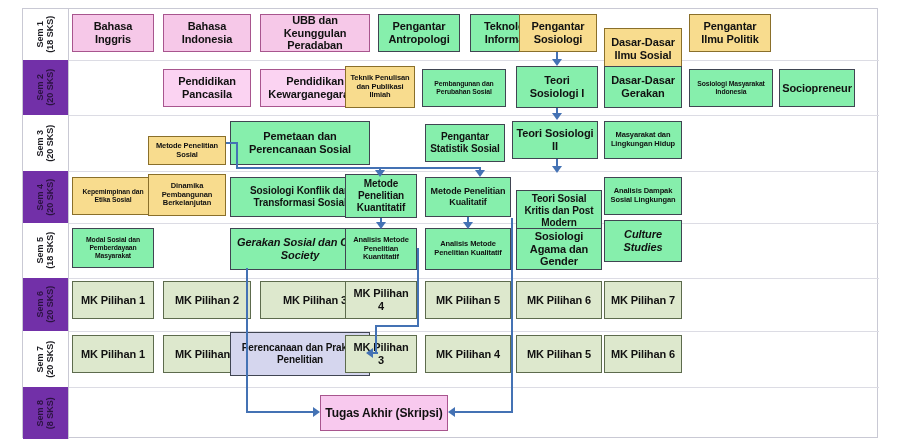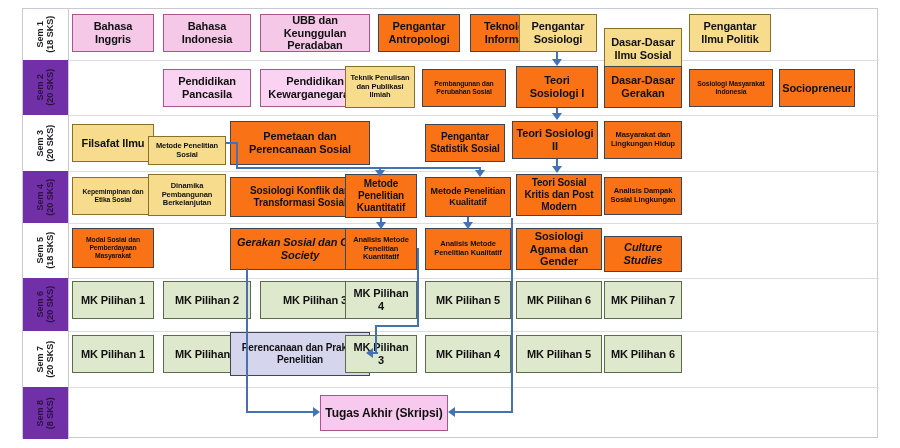--- a/index.html
+++ b/index.html
@@ -62,21 +62,21 @@
     justify-content:center;
     text-align:center;
     padding:2px 3px;
     line-height:1.18;
     font-weight:700;
     color:#111;
     letter-spacing:-0.1px;
   }
   .pink   {background:#F6C8E8; border-color:#A8558E;}
   .pink2  {background:#FBD3F2; border-color:#A8558E;}
-  .blue   {background:#f97316; border-color:#404552;text-align:center;}
+  .blue   {background:#86efac; border-color:#404552;text-align:center;}
   .yellow {background:#F8DC8E; border-color:#8A6F2A;}
   .green  {background:#DDE8CD; border-color:#5D6B4D;}
   .lav    {background:#D5D6EE; border-color:#404552;}
   .skripsi{background:#F8C9EE; border-color:#A8558E;}
 
   .f11{font-size:11px;}
   .f10{font-size:10px;}
   .f9 {font-size:9px;}
   .f8 {font-size:7.5px;}
   .f7 {font-size:6.8px;}
@@ -181,42 +181,41 @@
   <div class="box pink2 f11" style="left:163px;top:69px;width:88px;height:38px">Pendidikan Pancasila</div>
   <div class="box pink2 f11" style="left:260px;top:69px;width:110px;height:38px">Pendidikan Kewarganegaraan</div>
 
   <div class="box yellow f8" style="left:345px;top:66px;width:70px;height:42px">Teknik Penulisan dan Publikasi Ilmiah</div>
   <div class="box blue f7" style="left:422px;top:69px;width:84px;height:38px">Pembangunan dan Perubahan Sosial</div>
   <div class="box blue f11" style="left:516px;top:66px;width:82px;height:42px">Teori Sosiologi I</div>
   <div class="box blue f11" style="left:604px;top:66px;width:78px;height:42px">Dasar-Dasar Gerakan</div>
   <div class="box blue f7" style="left:689px;top:69px;width:84px;height:38px">Sosiologi Masyarakat Indonesia</div>
   <div class="box blue f11" style="left:779px;top:69px;width:76px;height:38px">Sociopreneur</div>
 
-  <div class="box yellow f11" style="left:72px;top:124px;width:82px;height:38px">Filsafat Ilmu</div>
   <div class="box yellow f8" style="left:148px;top:136px;width:78px;height:29px">Metode Penelitian Sosial</div>
   <div class="box blue f11" style="left:230px;top:121px;width:140px;height:44px">Pemetaan dan Perencanaan Sosial</div>
 
   <div class="box blue f10" style="left:425px;top:124px;width:80px;height:38px">Pengantar Statistik Sosial</div>
   <div class="box blue f11" style="left:512px;top:121px;width:86px;height:38px">Teori Sosiologi II</div>
   <div class="box blue f8" style="left:604px;top:121px;width:78px;height:38px">Masyarakat dan Lingkungan Hidup</div>
 
   <div class="box yellow f7" style="left:72px;top:177px;width:82px;height:38px">Kepemimpinan dan Etika Sosial</div>
   <div class="box yellow f8" style="left:148px;top:174px;width:78px;height:42px">Dinamika Pembangunan Berkelanjutan</div>
   <div class="box blue f10" style="left:230px;top:177px;width:140px;height:40px">Sosiologi Konflik dan Transformasi Sosial</div>
   <div class="box blue f10" style="left:345px;top:174px;width:72px;height:44px">Metode Penelitian Kuantitatif</div>
   <div class="box blue f9" style="left:425px;top:177px;width:86px;height:40px">Metode Penelitian Kualitatif</div>
-  <div class="box blue f10" style="left:516px;top:174px;width:86px;height:42px">Teori Sosial Kritis dan Post Modern</div>
+  <div class="box blue f10" style="left:516px;top:190px;width:86px;height:42px">Teori Sosial Kritis dan Post Modern</div>
   <div class="box blue f8" style="left:604px;top:177px;width:78px;height:38px">Analisis Dampak Sosial Lingkungan</div>
 
   <div class="box blue f7" style="left:72px;top:228px;width:82px;height:40px">Modal Sosial dan Pemberdayaan Masyarakat</div>
   <div class="box blue f11 ital" style="left:230px;top:228px;width:140px;height:42px">Gerakan Sosial dan Civil Society</div>
   <div class="box blue f8" style="left:345px;top:228px;width:72px;height:42px">Analisis Metode Penelitian Kuantitatif</div>
   <div class="box blue f8" style="left:425px;top:228px;width:86px;height:42px">Analisis Metode Penelitian Kualitatif</div>
   <div class="box blue f11" style="left:516px;top:228px;width:86px;height:42px">Sosiologi Agama dan Gender</div>
-  <div class="box blue f11 ital" style="left:604px;top:236px;width:78px;height:36px">Culture Studies</div>
+  <div class="box blue f11 ital" style="left:604px;top:220px;width:78px;height:42px">Culture Studies</div>
 
   <div class="box green f11" style="left:72px;top:281px;width:82px;height:38px">MK Pilihan 1</div>
   <div class="box green f11" style="left:163px;top:281px;width:88px;height:38px">MK Pilihan 2</div>
   <div class="box green f11" style="left:260px;top:281px;width:110px;height:38px">MK Pilihan 3</div>
   <div class="box green f11" style="left:345px;top:281px;width:72px;height:38px">MK Pilihan 4</div>
   <div class="box green f11" style="left:425px;top:281px;width:86px;height:38px">MK Pilihan 5</div>
   <div class="box green f11" style="left:516px;top:281px;width:86px;height:38px">MK Pilihan 6</div>
   <div class="box green f11" style="left:604px;top:281px;width:78px;height:38px">MK Pilihan 7</div>
 
   <div class="box green f11" style="left:72px;top:335px;width:82px;height:38px">MK Pilihan 1</div>

